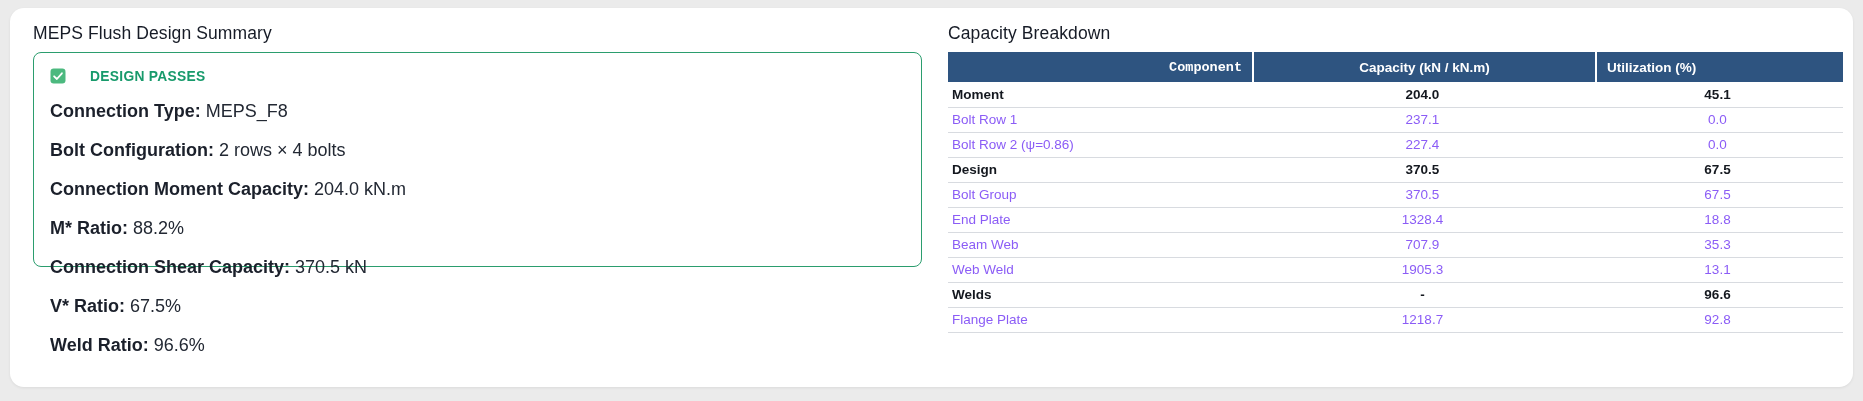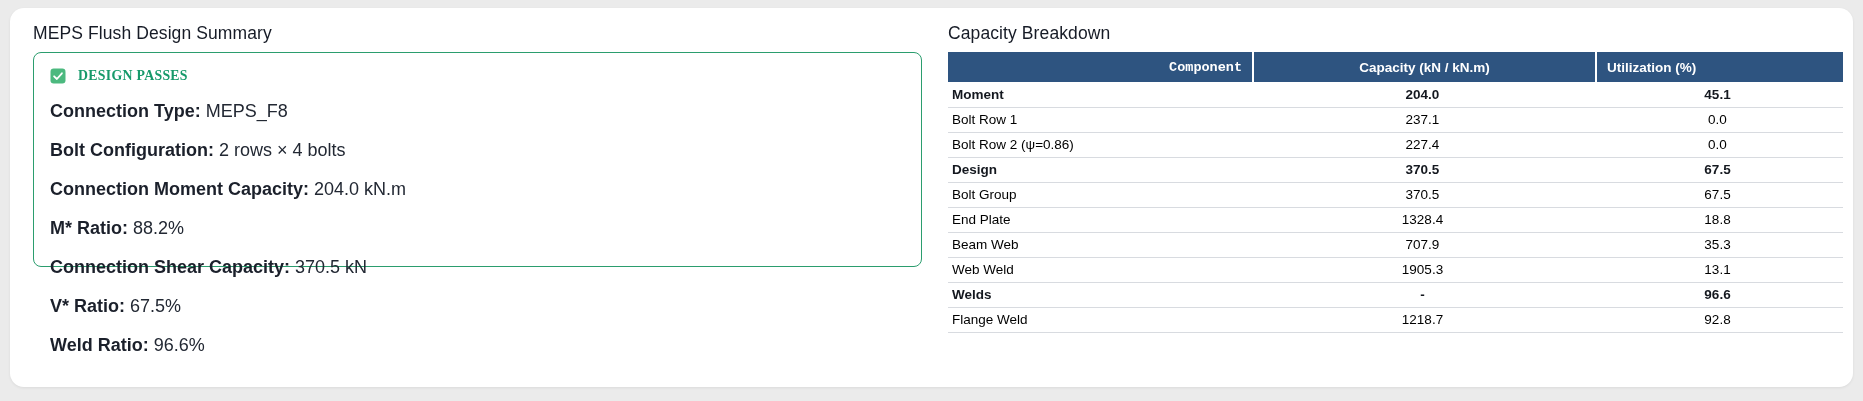--- a/index.html
+++ b/index.html
@@ -31,25 +31,24 @@
   }
   
   .left-section{width:889px;flex:0 0 auto;}
   .pass-box{
     width:889px;height:215px;
     border:1px solid var(--border-green,#2b9d6e);
     border-radius:8px;
     padding:13px 16px;
   }
   .status-line{
-    display:flex;align-items:center;gap:12px;
+    display:flex;align-items:center;gap:24px;
     color:var(--accent-green,#179a6b);
     font-weight:700;font-size:13.8px;letter-spacing:0.3px;
     margin:2px 0 9px 0;
-    font-family:Liberation Serif, serif;
   }
   .check-icon{display:inline-flex;width:16px;height:16px;}
   .field{line-height:23px;font-size:18px;color:#222833;white-space:nowrap;margin-top:16px;}
   .field-label{font-weight:700;color:#1b202b;margin-right:5px;}
   
   .right-section{flex:1 1 auto;min-width:0;}
   table.capacity{
     width:895px;border-collapse:collapse;table-layout:fixed;
     font-size:13.5px;
   }
@@ -59,21 +58,21 @@
     height:30px;padding:0 10px;
     white-space:nowrap;
   }
   table.capacity thead th:nth-child(1){text-align:right;width:305px;font-family:Liberation Mono, monospace;}
   table.capacity thead th:nth-child(2){text-align:center;width:343px;}
   table.capacity thead th:nth-child(3){text-align:left;width:247px;}
   table.capacity thead th:not(:last-child){border-right:2px solid #ffffff;}
   table.capacity tbody td{
     height:25px;padding:0 8px 0 4px;
     border-bottom:1px solid #d8dbe0;
-    color:#000000;white-space:nowrap;
+    color:#8b5cf6;white-space:nowrap;
   }
   table.capacity tbody td.c-num{text-align:center;}
   table.capacity tbody tr.bold-row td{font-weight:700;color:#14181f;margin-left:48px;}
 </style>
 </head>
 <body>
 
 <div class="card">
 
   <section class="left-section">
@@ -169,21 +168,21 @@
             <td class="c-comp">Web Weld</td>
             <td class="c-num">1905.3</td>
             <td class="c-num">13.1</td>
           </tr>
           <tr class="t-row bold-row">
             <td class="c-comp">Welds</td>
             <td class="c-num">-</td>
             <td class="c-num">96.6</td>
           </tr>
           <tr class="t-row">
-            <td class="c-comp">Flange Weld</td>
+            <td class="c-comp">Flange Plate</td>
             <td class="c-num">1218.7</td>
             <td class="c-num">92.8</td>
           </tr>
         </tbody>
     </table>
   </section>
 
 </div>
 
 </body></html>

